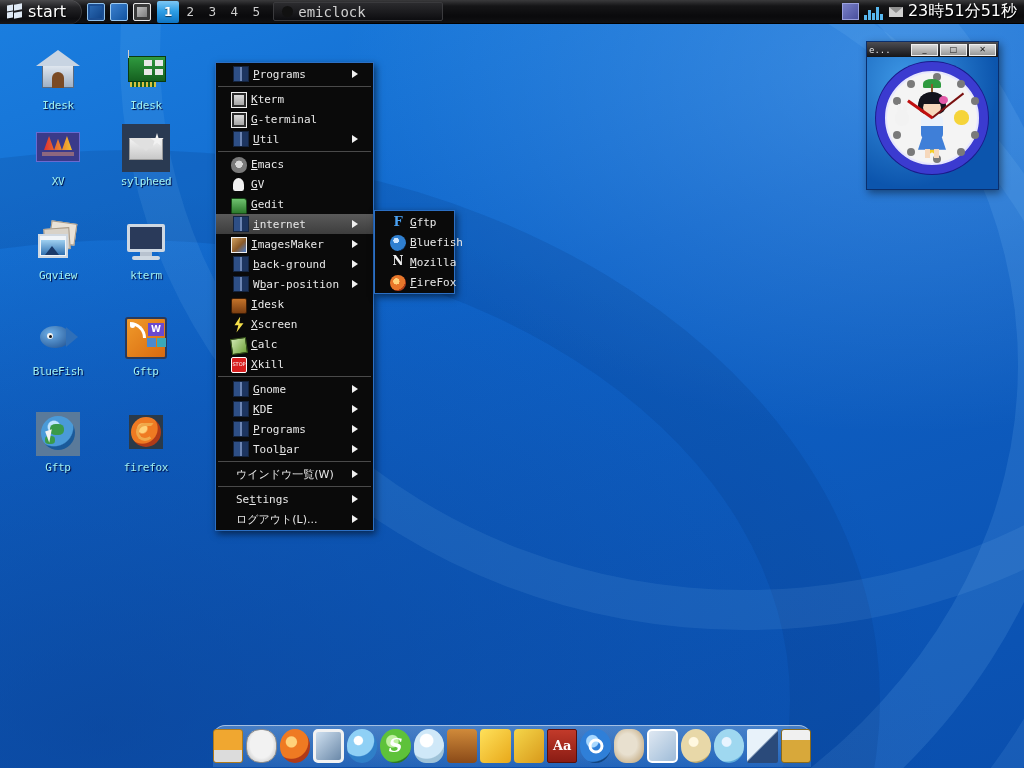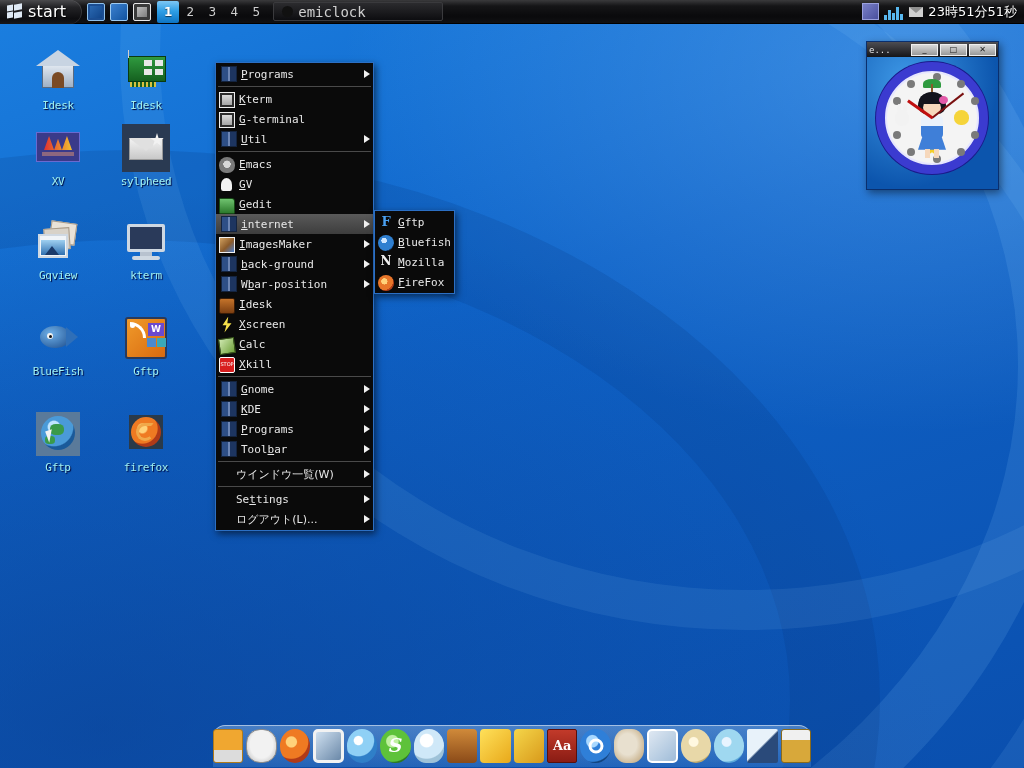--- a/index.html
+++ b/index.html
@@ -84,42 +84,42 @@
     box-shadow: 3px 2px 0 -1px #b9b9b9;
   }
   #tray { margin-left: auto; display: flex; align-items: center; gap: 5px; padding-right: 7px; }
   .tray-sq { width: 17px; height: 17px; background: linear-gradient(135deg,#7a80c8,#4a509e);
              border: 1px solid #9aa0dd; cursor: pointer; }
   .tray-graph { width: 20px; height: 16px; position: relative; cursor: pointer; }
   .tray-graph i { position: absolute; bottom: 0; width: 3px; background: #58b8f0; }
   .tray-mail { width: 14px; height: 10px; background: #cfcfcf; position: relative; cursor: pointer; }
   .tray-mail:after { content:""; position:absolute; left:0; top:0; width:0; height:0;
       border-left: 7px solid transparent; border-right: 7px solid transparent; border-top: 6px solid #8f8f8f; }
-  #clock { color: #fff; font-size: 13px; font-family: "DejaVu Sans", sans-serif; white-space: nowrap;
+  #clock { color: #fff; font-size: 16px; font-family: "DejaVu Sans", sans-serif; white-space: nowrap;
            text-shadow: 1px 1px 0 #000; }
 
   
   #icons { position: absolute; left: 0; top: 30px; width: 200px; z-index: 5; }
   .dicon { position: absolute; width: 96px; text-align: center; cursor: pointer; }
   .dicon .ibox { width: 48px; height: 48px; margin: 0 auto; position: relative; }
   .dicon .lbl {
     margin-top: 3px; font-size: 11px; color: #9ff0f0;
     font-family: "DejaVu Sans Mono", monospace; text-shadow: 1px 1px 1px #003;
     letter-spacing: -.3px;
   }
 
   
   #menu {
     position: absolute; left: 215px; top: 62px; width: 159px; z-index: 50;
     background: #0a0a0a; border: 1px solid #2b6fc4;
     box-shadow: 2px 3px 7px rgba(0,0,0,.55);
     padding: 1px 0;
   }
   .mi {
-    display: flex; align-items: center; height: 20px; padding: 0 3px;
+    display: flex; align-items: center; height: 20px; padding: 0 15px;
     color: #e8e8e8; font-size: 11px; font-family: "DejaVu Sans Mono", monospace;
     cursor: pointer; white-space: nowrap; position: relative;
   }
   .mi.jp { font-family: "DejaVu Sans", sans-serif; font-size: 11px; }
   .mi.hl { background: linear-gradient(to bottom,#5a5a5a,#3d3d3d); }
   .mi .mic { width: 16px; height: 16px; margin-right: 4px; flex: 0 0 auto; position: relative; }
   .mi .mtx { flex: 1 1 auto; }
   .mi .mtx u { text-decoration: underline; }
   .mi .arrow {
     width: 0; height: 0; margin-left: 6px; flex: 0 0 auto;

